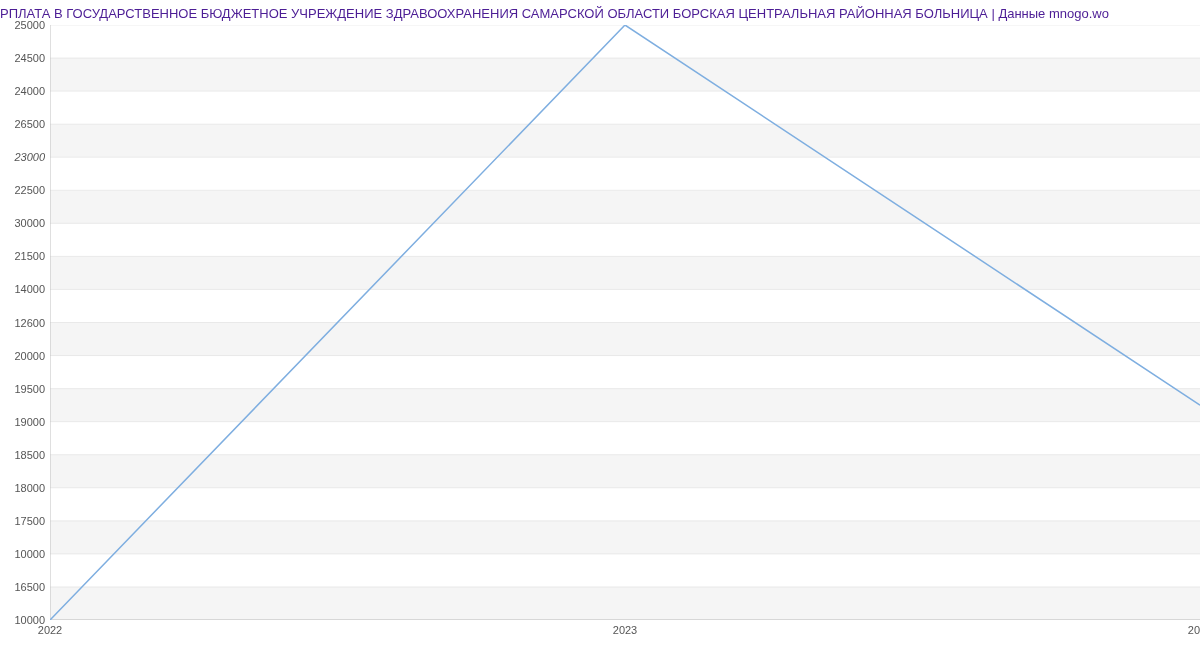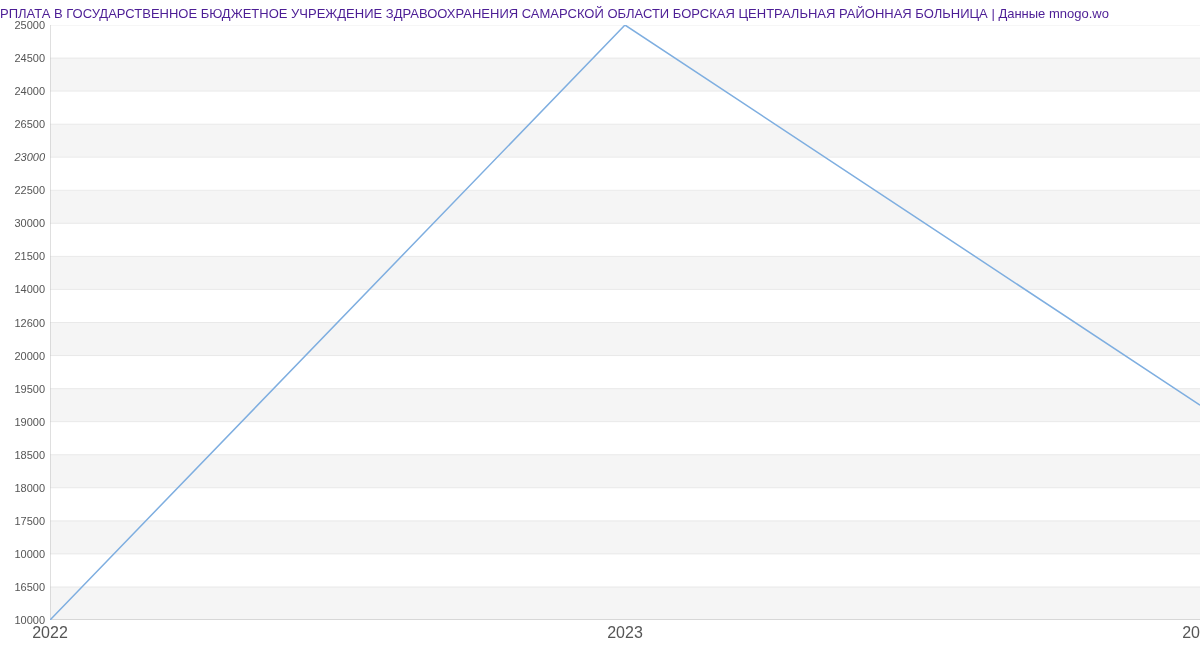--- a/index.html
+++ b/index.html
@@ -35,21 +35,21 @@
     right: 1155px;
     font-size: 11px;
     color: #555555;
     text-align: right;
     width: 40px;
     transform: translateY(-50%);
   }
   .x-tick-label {
     position: absolute;
     top: 624px;
-    font-size: 16px;
+    font-size: 11px;
     color: #555555;
     text-align: center;
     transform: translateX(-50%);
   }
   svg { display:block; }
 </style>
 </head>
 <body>
 
 <div class="title">РПЛАТА В ГОСУДАРСТВЕННОЕ БЮДЖЕТНОЕ УЧРЕЖДЕНИЕ ЗДРАВООХРАНЕНИЯ САМАРСКОЙ ОБЛАСТИ БОРСКАЯ ЦЕНТРАЛЬНАЯ РАЙОННАЯ БОЛЬНИЦА | Данные mnogo.wo</div>

